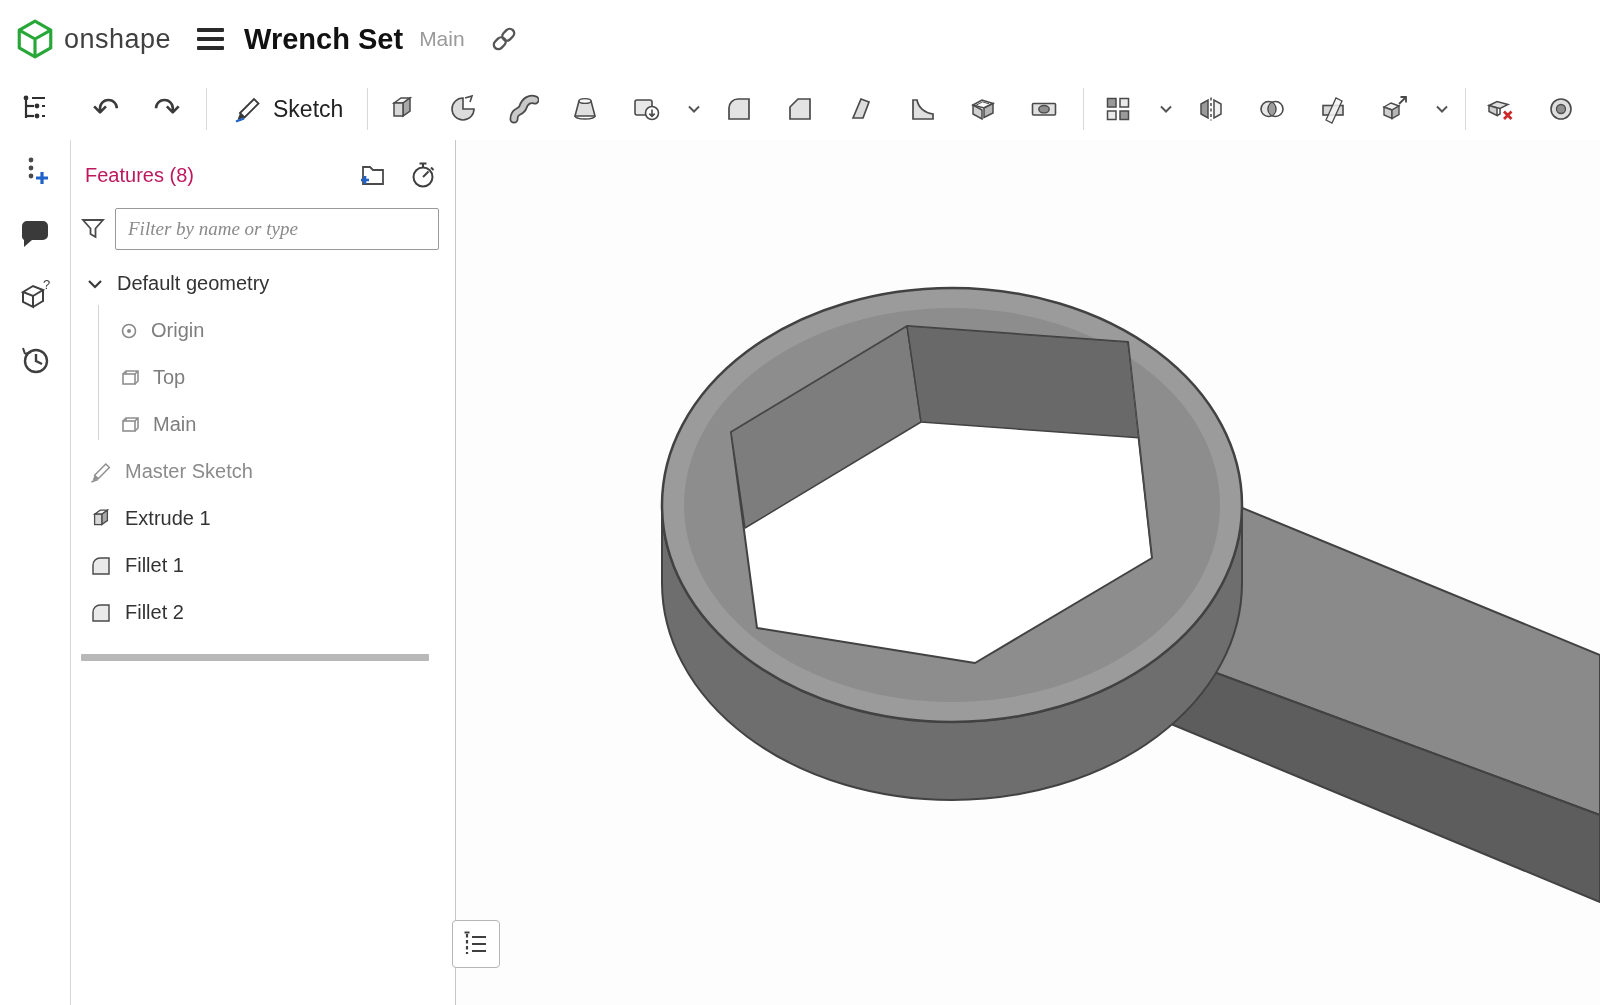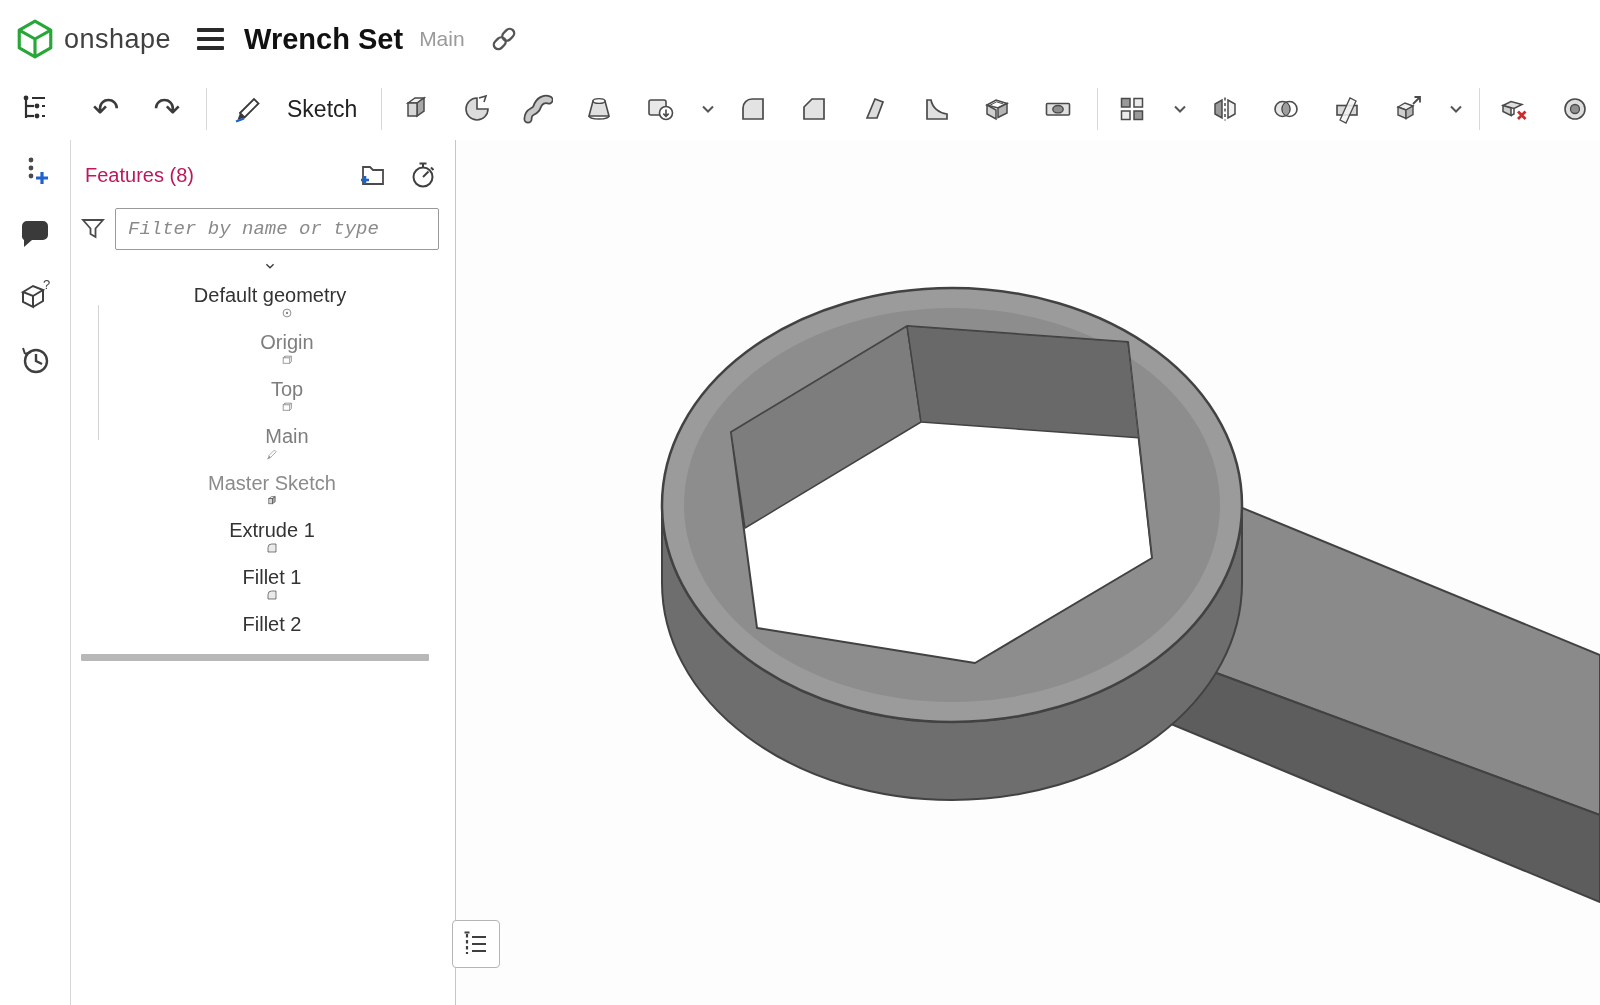--- a/index.html
+++ b/index.html
@@ -31,21 +31,21 @@
     position:absolute; left:70px; top:78px; right:0; height:62px;
     background:#ffffff; z-index:7; display:flex; align-items:center; padding-left:12px;
     overflow:hidden; white-space:nowrap;
   }
   .tbtn {
     width:48px; height:48px; flex:0 0 auto; display:flex; align-items:center; justify-content:center;
     border-radius:3px; cursor:pointer; margin-right:13px;
   }
   .tsep { width:1px; height:42px; background:#d8d8d8; margin:0 10px 0 2px; flex:0 0 auto; }
   .sketch-btn {
-    display:flex; align-items:center; gap:24px; padding:0 16px; height:48px;
+    display:flex; align-items:center; gap:10px; padding:0 16px; height:48px;
     border-radius:3px; cursor:pointer; flex:0 0 auto; margin-right:6px;
   }
   .sketch-btn span { font-size:23px; color:#222; }
   .chev { width:22px; height:48px; display:flex; align-items:center; justify-content:center; cursor:pointer; margin-right:10px; flex:0 0 auto; }
   .arrow-glyph { font-size:32px; color:#3b3b3b; line-height:1; }
 
   
   .leftrail {
     position:absolute; left:0; top:78px; width:70px; bottom:0;
     background:#ffffff; z-index:8; display:flex; flex-direction:column; align-items:center; padding-top:2px;
@@ -57,24 +57,24 @@
     position:absolute; left:70px; top:140px; width:386px; bottom:0;
     background:#ffffff; border-left:1px solid #d6d6d6; border-right:1px solid #c6c6c6; z-index:6;
   }
   .p-header { display:flex; align-items:center; padding:20px 16px 6px 14px; }
   .p-title { font-size:20px; color:#be185d; }
   .p-header-icons { margin-left:auto; display:flex; gap:22px; }
   .p-icon-btn { cursor:pointer; display:flex; }
   .filter-row { display:flex; align-items:center; gap:8px; padding:12px 16px 10px 8px; }
   .filter-input {
     flex:1; height:42px; border:1px solid #999; border-radius:2px; padding:4px 12px;
-    font-family:Liberation Mono, monospace; font-size:19px; font-style:italic; color:#7f1d1d;
+    font-family:Liberation Serif, serif; font-size:19px; font-style:italic; color:#7f1d1d;
   }
   .filter-input::placeholder { color:#8a8a8a; font-style:italic; }
-  .trow { display:flex; align-items:center; height:47px; gap:12px; font-size:20px; color:#333; cursor:pointer; padding-left:14px;flex-direction:column; }
+  .trow { display:flex; align-items:center; height:47px; gap:12px; font-size:20px; color:#333; cursor:pointer; padding-left:14px; }
   .tree-children { position:relative; }
   .tree-children::before { content:''; position:absolute; left:27px; top:-2px; bottom:8px; width:1px; background:#d4d4d4; }
   .trow.child { padding-left:48px; color:#7e7e7e; }
   .trow.suppressed { color:#8b8b8b; }
   .rollback-bar { height:7px; background:#b8b8b8; margin:18px 26px 0 10px; border-radius:1px; cursor:ns-resize; }
 
   .list-toggle {
     position:absolute; left:452px; top:920px; width:48px; height:48px; z-index:9;
     background:#fff; border:1px solid #b5b5b5; border-radius:4px;
     display:flex; align-items:center; justify-content:center; cursor:pointer;

